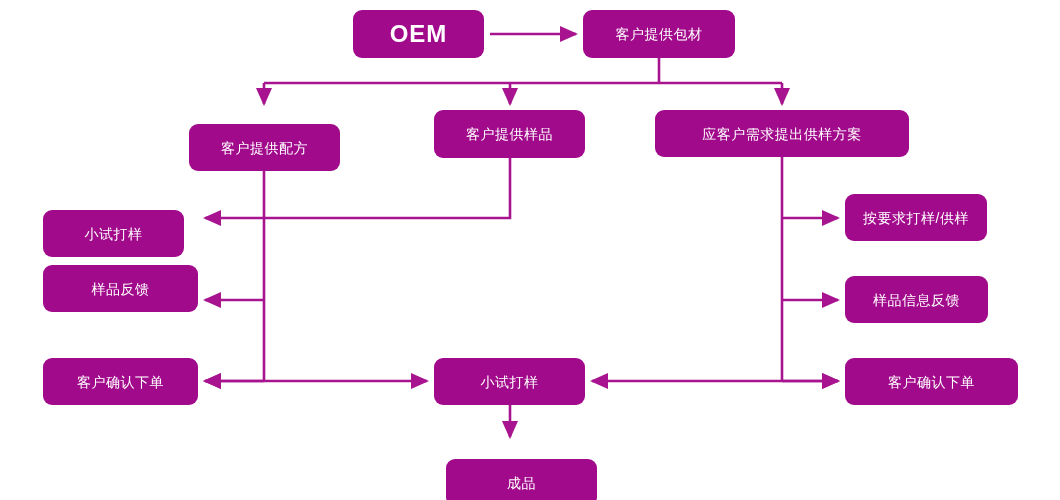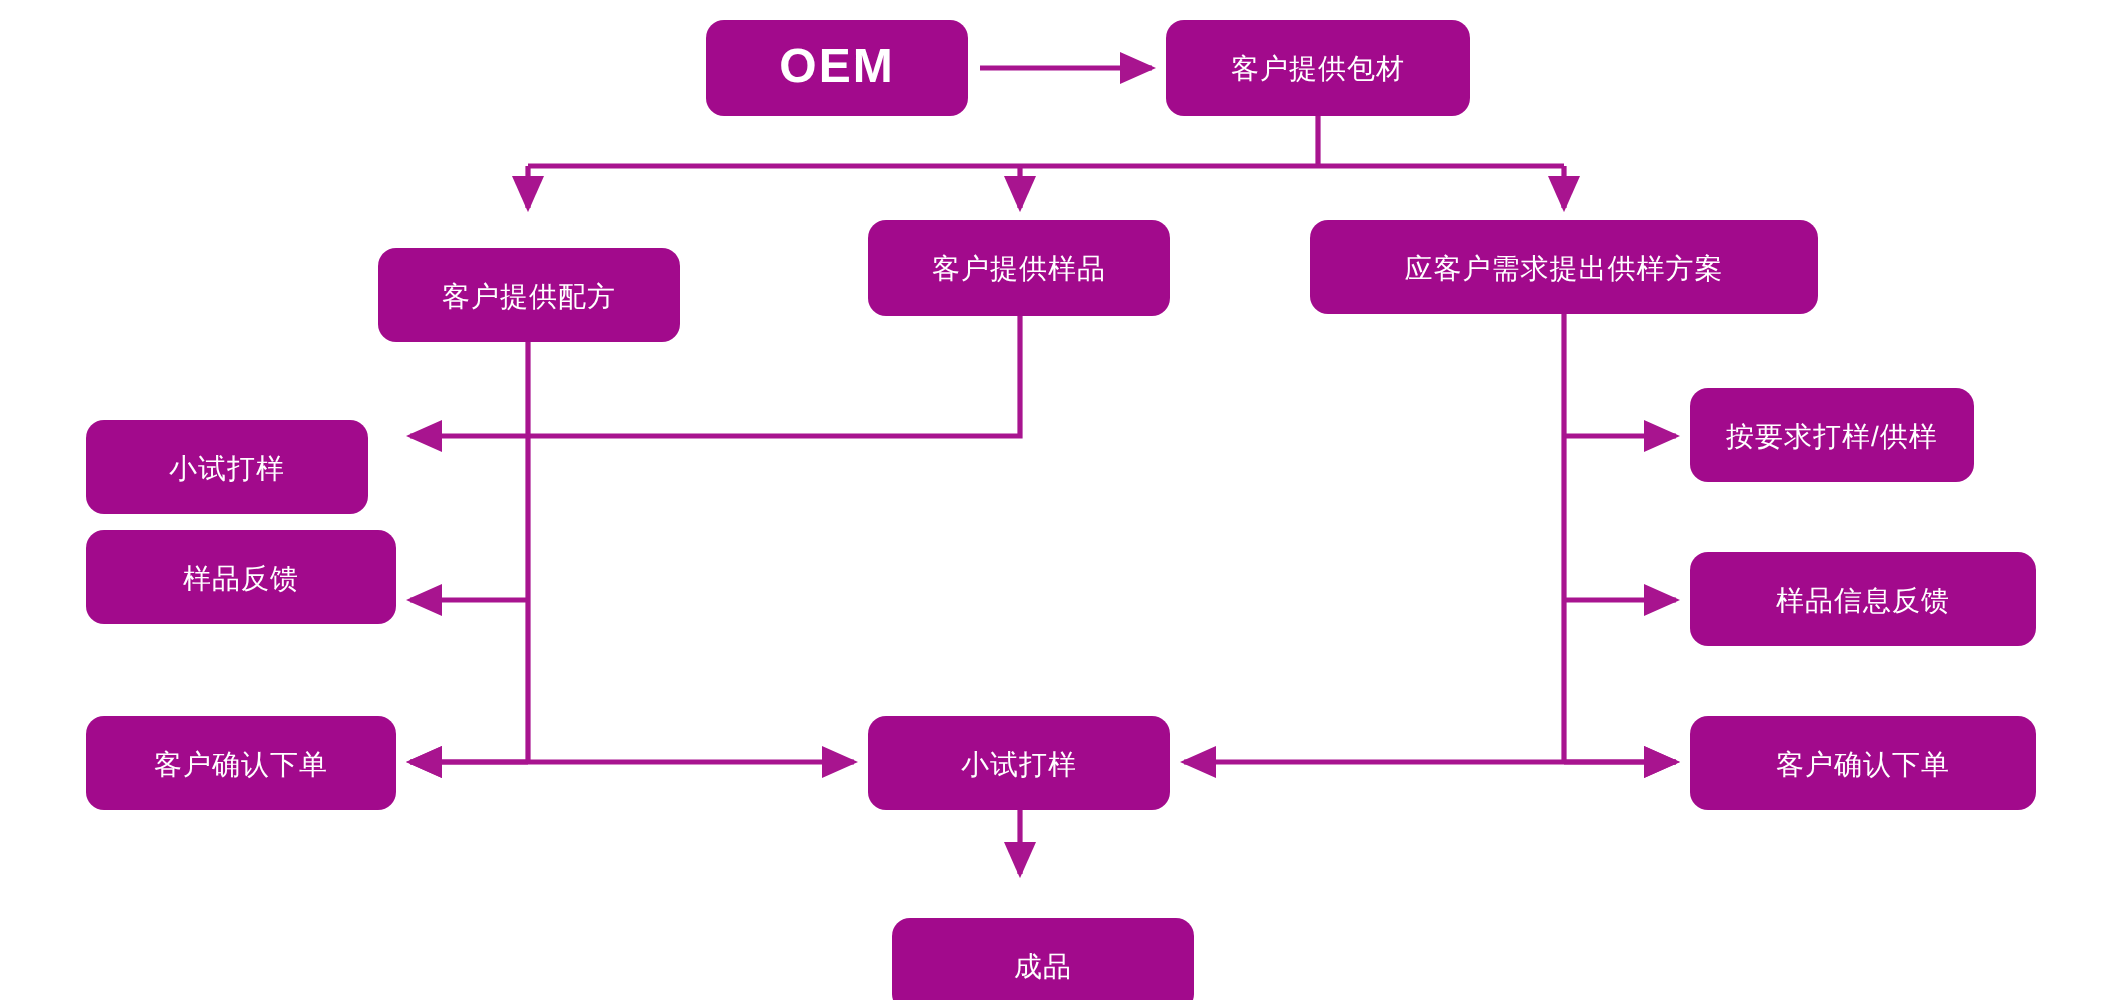--- a/index.html
+++ b/index.html
@@ -100,21 +100,21 @@
   <div class="node" style="left:655px;top:110px;width:254px;height:47px;">应客户需求提出供样方案</div>
 
   <div class="node" style="left:43px;top:210px;width:141px;height:47px;">小试打样</div>
 
   <div class="node" style="left:43px;top:265px;width:155px;height:47px;">样品反馈</div>
 
   <div class="node" style="left:43px;top:358px;width:155px;height:47px;">客户确认下单</div>
 
   <div class="node" style="left:845px;top:194px;width:142px;height:47px;">按要求打样/供样</div>
 
-  <div class="node" style="left:845px;top:276px;width:173px;height:47px;">样品信息反馈</div>
+  <div class="node" style="left:845px;top:276px;width:143px;height:47px;">样品信息反馈</div>
 
   <div class="node" style="left:845px;top:358px;width:173px;height:47px;">客户确认下单</div>
 
   <div class="node" style="left:434px;top:358px;width:151px;height:47px;">小试打样</div>
 
   <div class="node" style="left:446px;top:443px;width:151px;height:47px;margin-top:16px;">成品</div>
 
 </div>
 
 </body></html>

